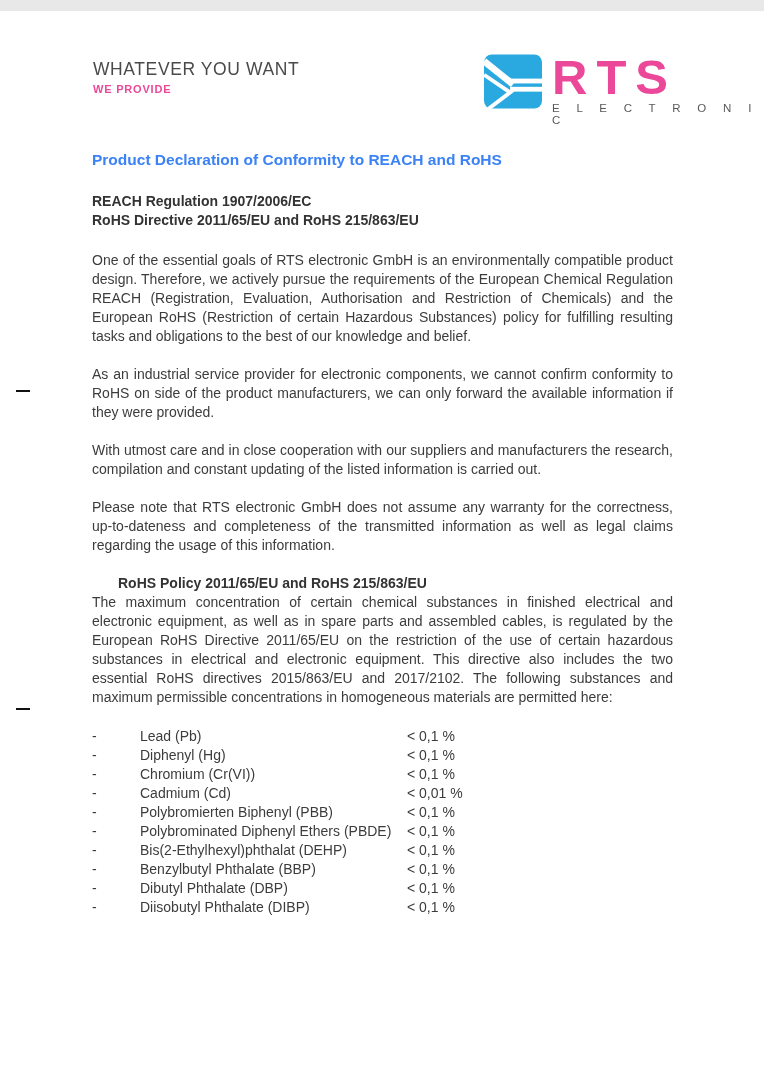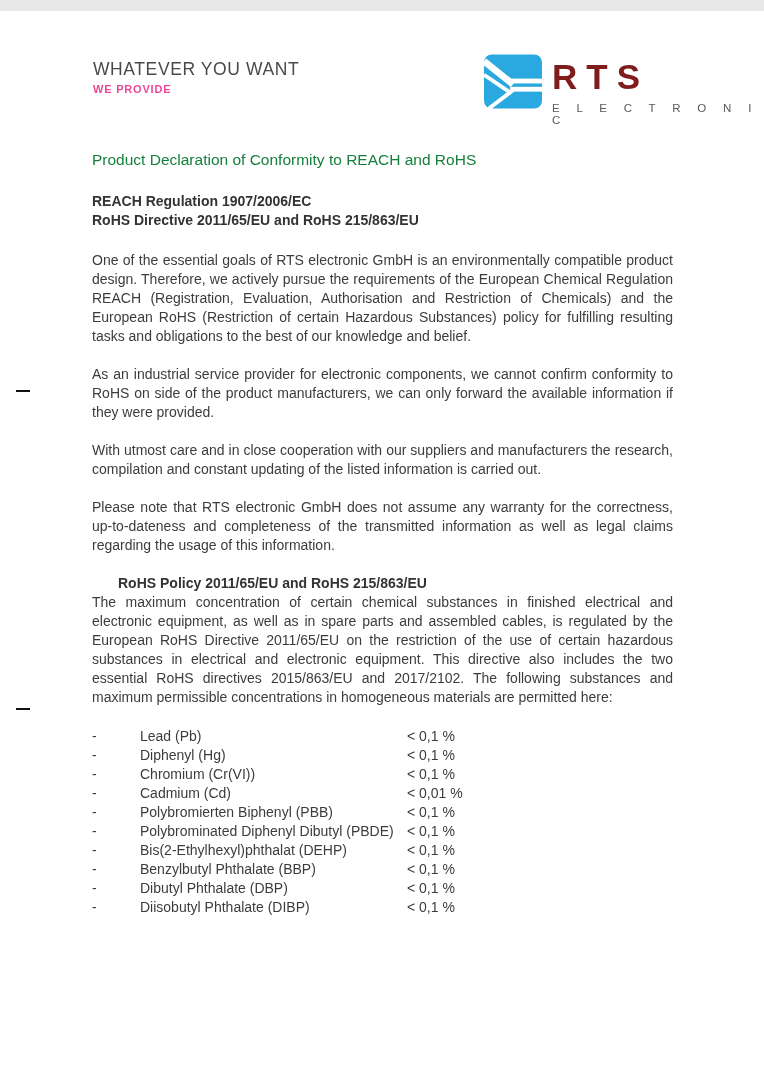--- a/index.html
+++ b/index.html
@@ -40,25 +40,25 @@
     color: #ec4899;
     font-weight: 700;
     line-height: 17px;
     margin-top: 2px;
   }
 
   .logo { position: absolute; left: 484px; top: 43px; display: flex; align-items: flex-start; }
   .logo-mark { width: 58px; height: 55px; flex: 0 0 auto; }
   .logo-text { margin-left: 10px; }
   .logo-wordmark {
-    font-size: 35px;
+    font-size: 49px;
     line-height: 42px;
     font-weight: 700;
     letter-spacing: 9px;
-    color: #7f1d1d;
+    color: #ec4899;
     margin-top: 2px;
   }
   .logo-subtext {
     font-size: 11.5px;
     letter-spacing: 6.8px;
     color: #58595b;
     font-weight: 500;
     margin-top: 4px;
   }
 
@@ -67,23 +67,23 @@
     position: absolute;
     left: 92px;
     top: 139px;
     width: 581px;
     font-size: 14px;
     line-height: 19px;
   }
   .doc-title {
     font-size: 15.5px;
     line-height: 20px;
-    font-weight: 400;
+    font-weight: 700;
     margin: 0 0 22px 0;
-    color: #15803d;
+    color: #3b82f6;
   }
   .doc-subtitle { font-weight: 700; margin: 0 0 21px 0; color: #333333; }
   .doc-subtitle div { line-height: 19px; }
   .content p { margin: 0 0 19px 0; text-align: justify; }
   .section-heading {
     font-size: 14px;
     line-height: 19px;
     font-weight: 700;
     margin: 0;
     color: #333333;
@@ -164,21 +164,21 @@
         <span class="name">Cadmium (Cd)</span>
         <span class="limit">&lt; 0,01 %</span>
       </div>
       <div class="substance-row">
         <span class="dash">-</span>
         <span class="name">Polybromierten Biphenyl (PBB)</span>
         <span class="limit">&lt; 0,1 %</span>
       </div>
       <div class="substance-row">
         <span class="dash">-</span>
-        <span class="name">Polybrominated Diphenyl Dibutyl (PBDE)</span>
+        <span class="name">Polybrominated Diphenyl Ethers (PBDE)</span>
         <span class="limit">&lt; 0,1 %</span>
       </div>
       <div class="substance-row">
         <span class="dash">-</span>
         <span class="name">Bis(2-Ethylhexyl)phthalat (DEHP)</span>
         <span class="limit">&lt; 0,1 %</span>
       </div>
       <div class="substance-row">
         <span class="dash">-</span>
         <span class="name">Benzylbutyl Phthalate (BBP)</span>

